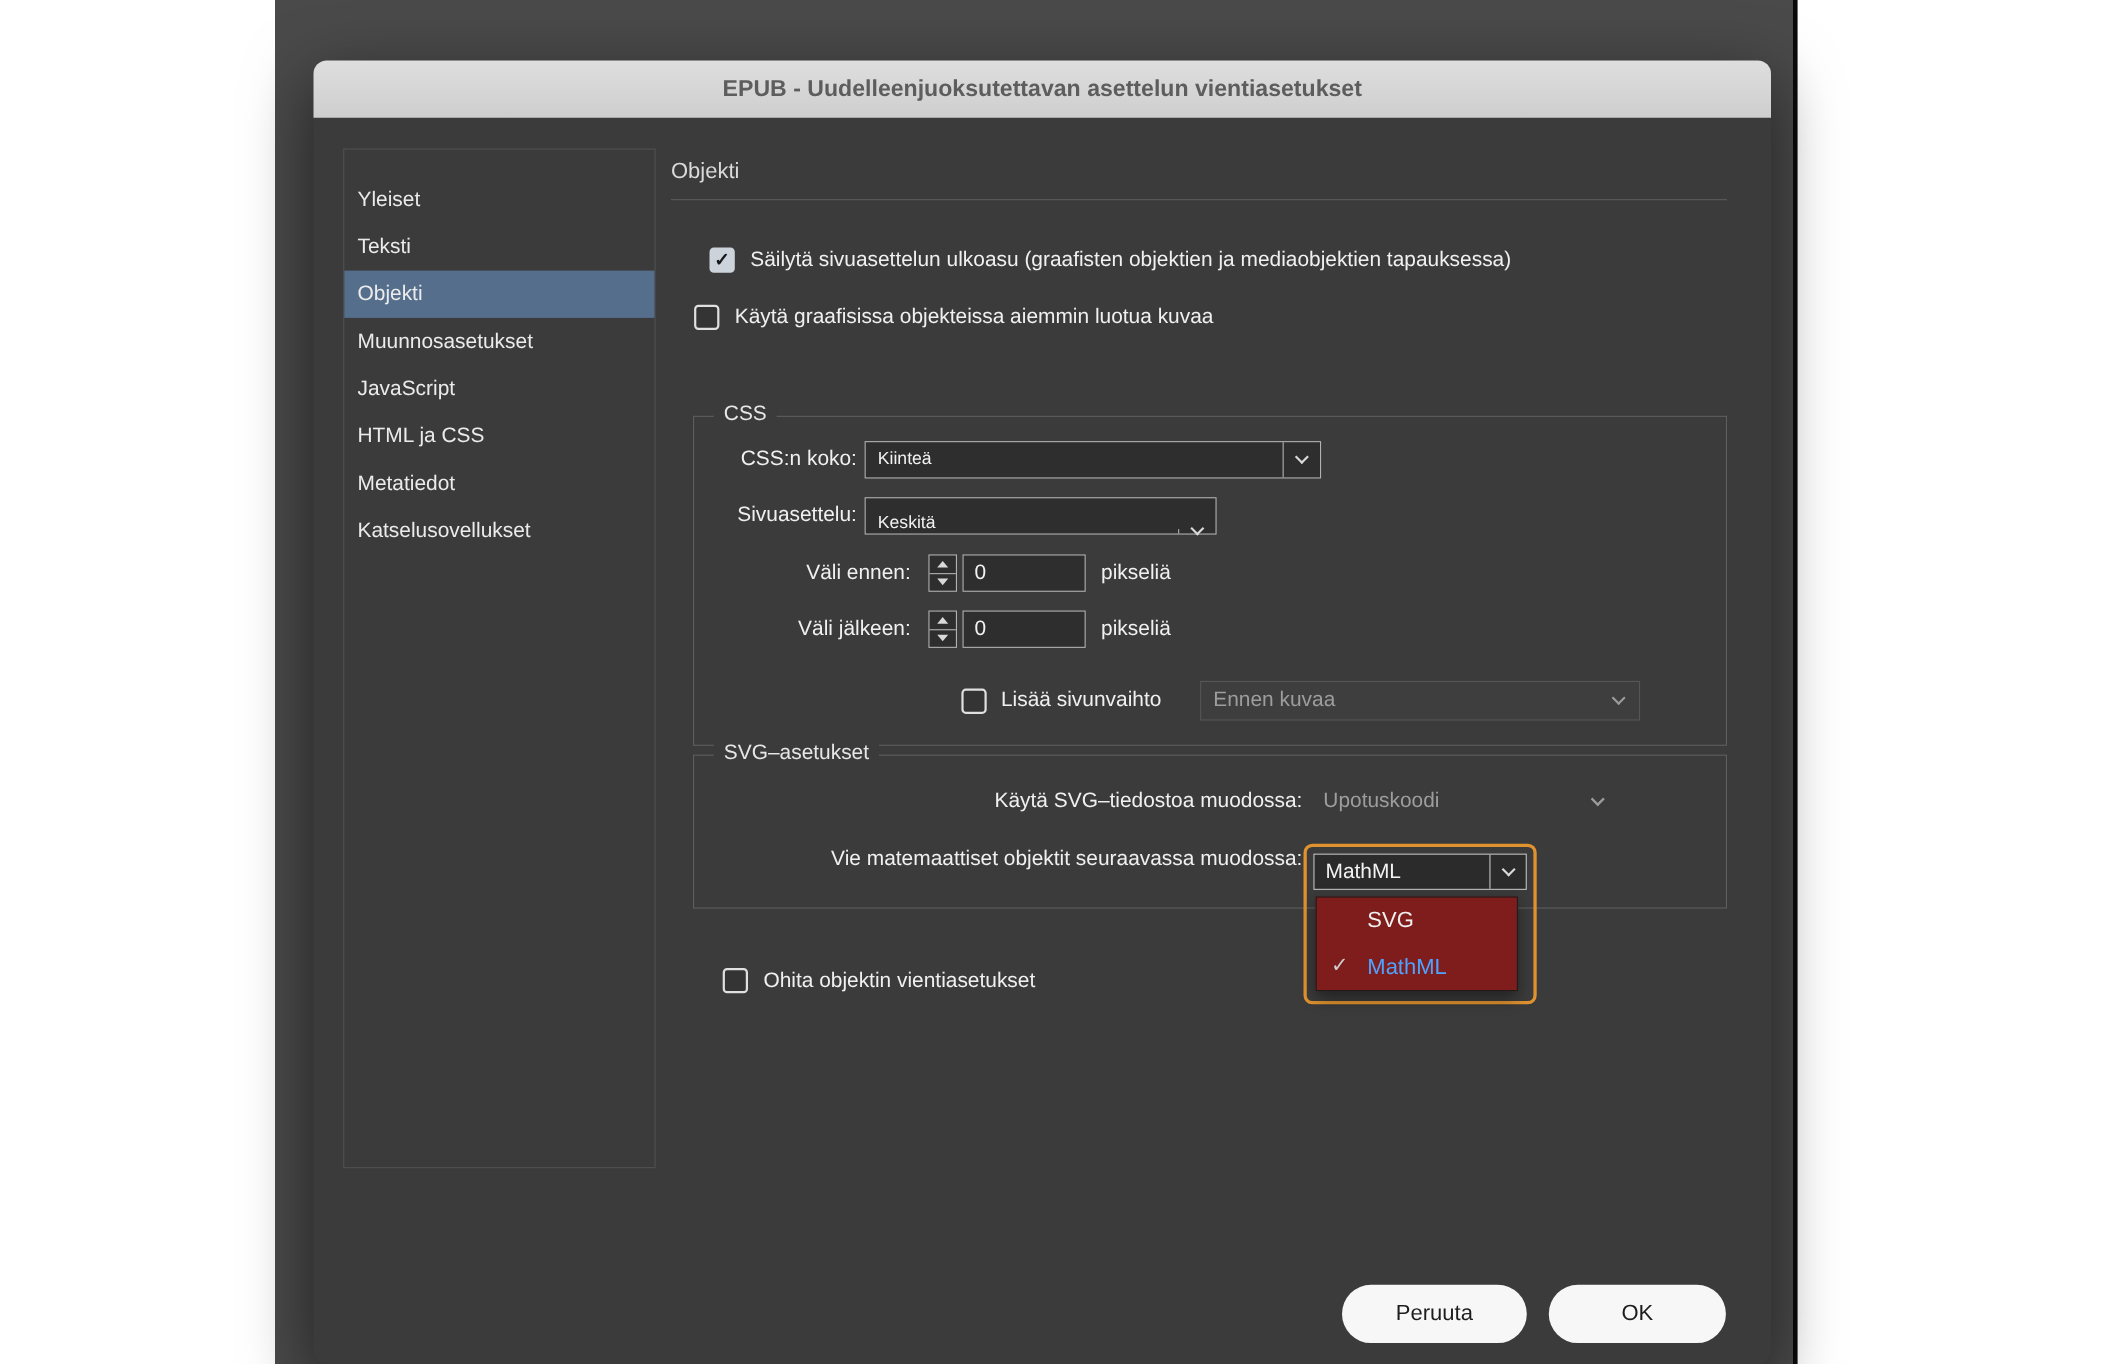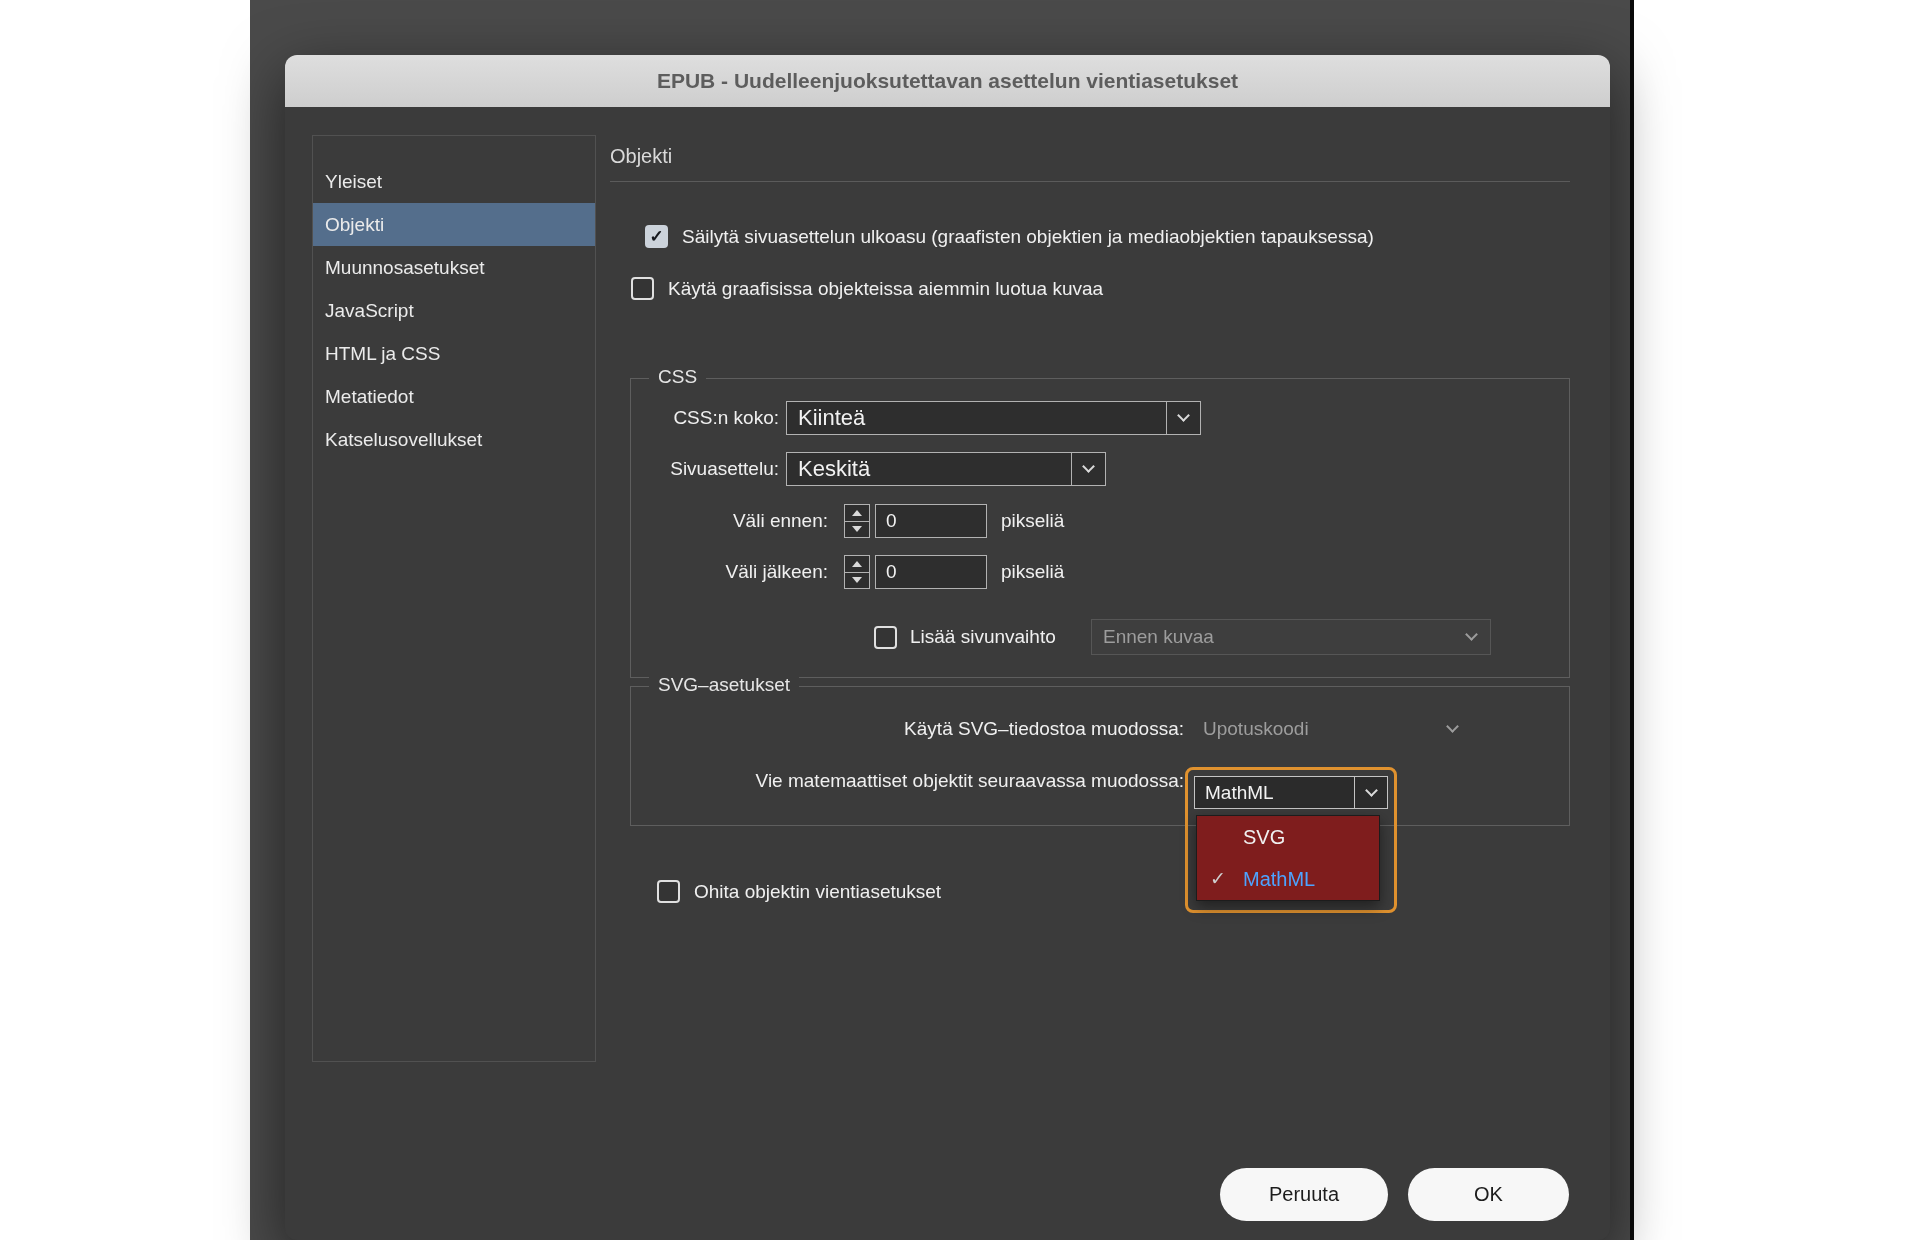--- a/index.html
+++ b/index.html
@@ -37,21 +37,21 @@
                    padding:0 9px; font-size:19px; color:#e6e6e6; }
   .css-group { top:323px; height:300px; }
   .svg-group { top:631px; height:140px; }
 
   .flabel { position:absolute; font-size:19px; color:#f0f0f0; line-height:34px;
             text-align:right; white-space:nowrap; }
 
   .dd { position:absolute; height:34px; background:#2e2e2e; border:1px solid #b2b2b2;
         display:flex; align-items:stretch; }
   .dd .val { flex:1; display:flex; align-items:center; padding:0 11px; color:#f2f2f2;
-             font-size:22px; white-space:nowrap; overflow:hidden; }
+             font-size:16px; white-space:nowrap; overflow:hidden; }
   .dd .btn { width:34px; border-left:1px solid #b2b2b2; display:flex;
              align-items:center; justify-content:center; }
   .chev { display:inline-block; width:9px; height:9px; border-right:2px solid #dadada;
           border-bottom:2px solid #dadada; transform:rotate(45deg); margin-top:-5px; }
   .chev.dim { border-color:#9c9c9c; }
 
   .dd-flat { position:absolute; height:36px; background:#3e3e3e; border:1px solid #565656;
              display:flex; align-items:center; justify-content:space-between; padding:0 14px 0 11px; }
   .dd-flat .val { color:#9d9d9d; font-size:19px; white-space:nowrap; }
   .dd-plain { position:absolute; height:34px; display:flex; align-items:center;
@@ -98,20 +98,21 @@
   <div class="backdrop"></div>
 
   <div class="dialog">
 
     <div class="titlebar">
       <span class="title">EPUB - Uudelleenjuoksutettavan asettelun vientiasetukset</span>
     </div>
 
     <div class="sidebar">
       <div class="side-item">Yleiset</div>
+      <div class="side-item">Teksti</div>
       <div class="side-item selected">Objekti</div>
       <div class="side-item">Muunnosasetukset</div>
       <div class="side-item">JavaScript</div>
       <div class="side-item">HTML ja CSS</div>
       <div class="side-item">Metatiedot</div>
       <div class="side-item">Katselusovellukset</div>
     </div>
 
     <div class="heading">Objekti</div>
     <div class="divider"></div>
@@ -133,21 +134,21 @@
 
       <div class="flabel" style="left:0; top:22px; width:148px;">CSS:n koko:</div>
       <div class="dd" style="left:155px; top:22px; width:415px;">
         <span class="val">Kiinteä</span>
         <span class="btn">
             <i class="chev"></i>
           </span>
       </div>
 
       <div class="flabel" style="left:0; top:73px; width:148px;">Sivuasettelu:</div>
-      <div class="dd" style="left:155px; top:73px; width:320px;">
+      <div class="dd" style="left:155px; top:73px; width:320px;align-items:flex-end;">
         <span class="val">Keskitä</span>
         <span class="btn">
             <i class="chev"></i>
           </span>
       </div>
 
       <div class="flabel" style="left:0; top:125px; width:197px;">Väli ennen:</div>
       <div class="stepper" style="left:213px; top:125px;">
         <span class="half">
             <i class="tri-up"></i>

